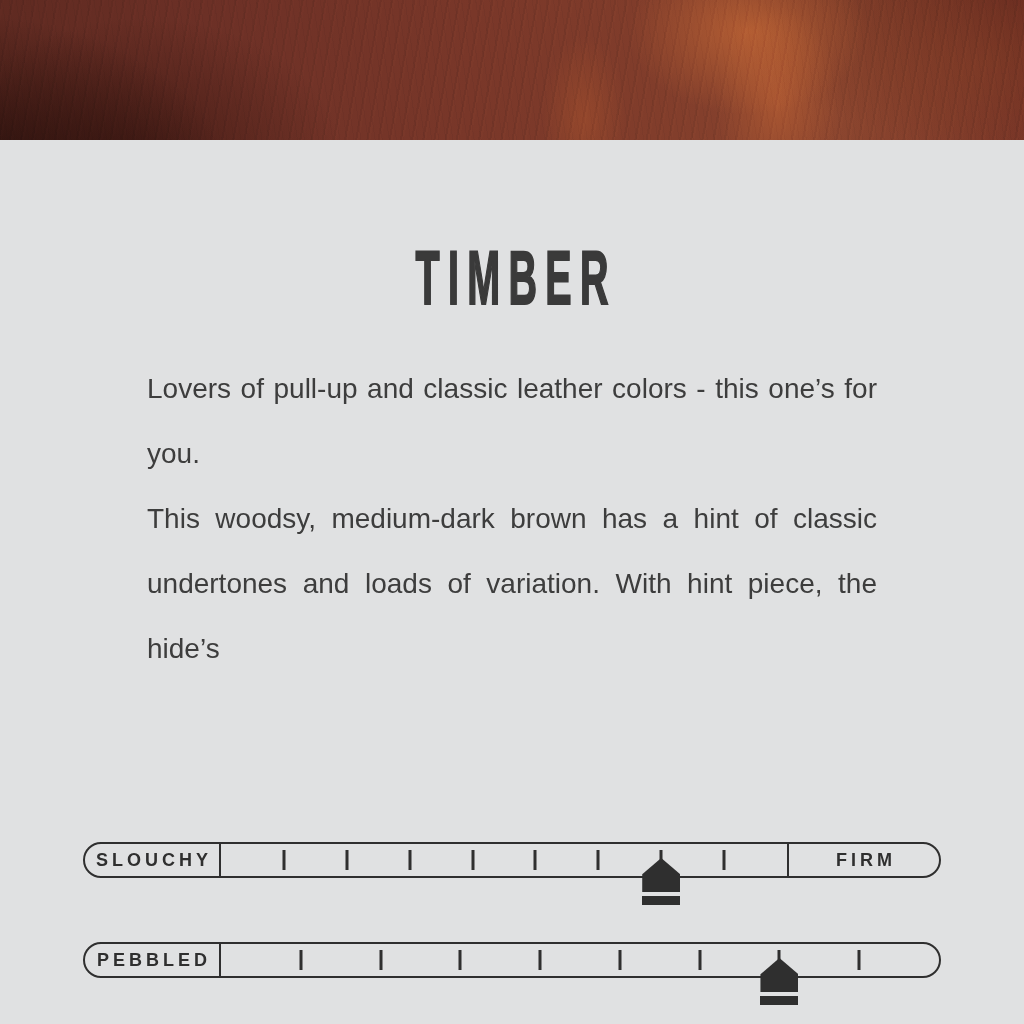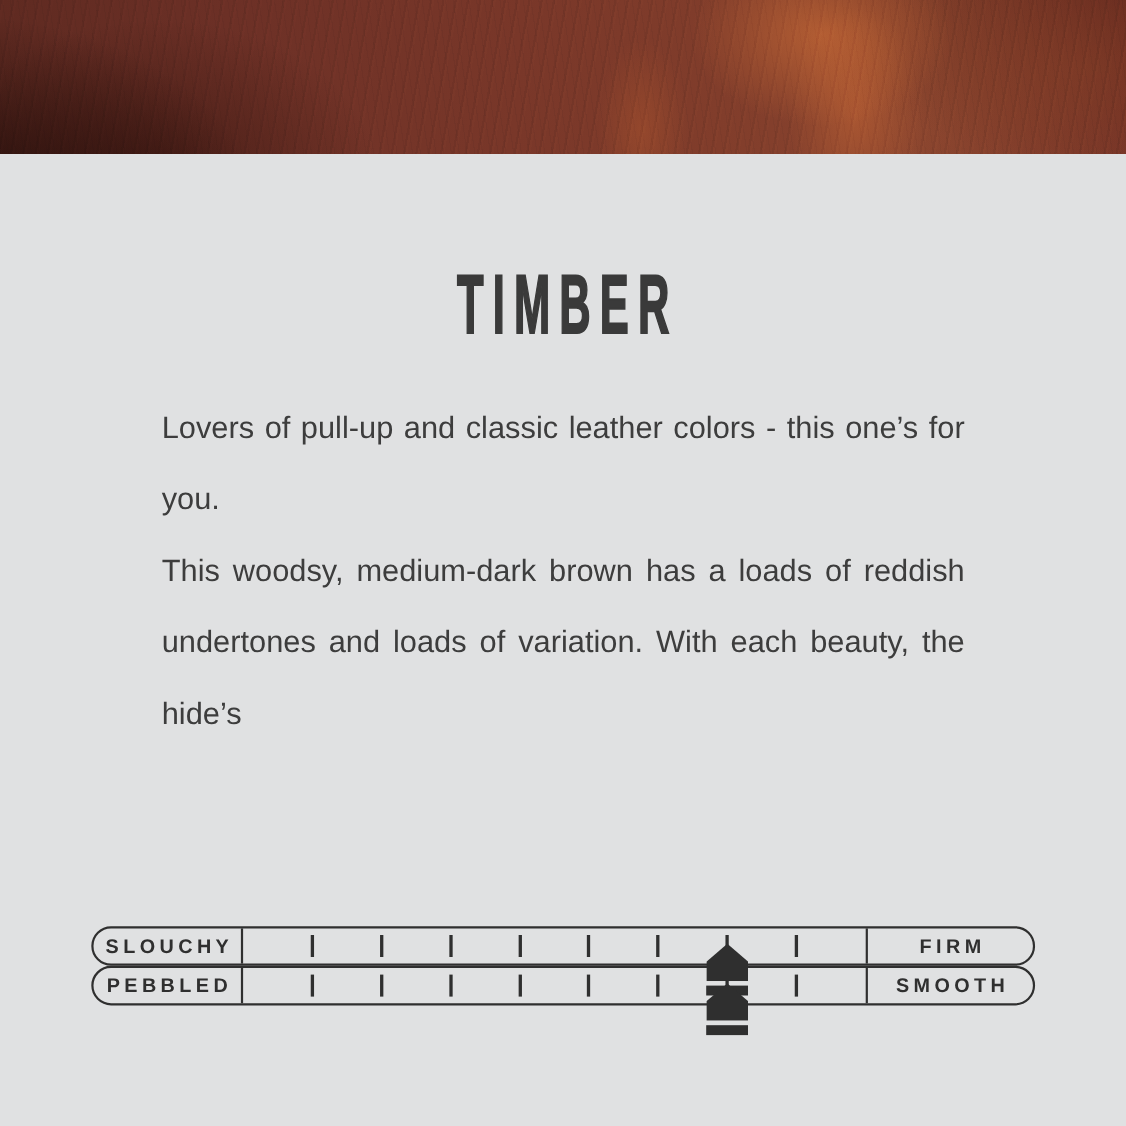--- a/index.html
+++ b/index.html
@@ -76,21 +76,21 @@
     margin: 161px auto 0;
   }
   .scale {
     position: relative;
     display: flex;
     height: 36px;
     border: 2px solid #2f2f2f;
     border-radius: 19px;
     background: transparent;
   }
-  .scale + .scale { }
+  .scale + .scale { margin-top: 64px; }
   .scale .cap {
     display: flex;
     align-items: center;
     justify-content: center;
     font-size: 18px;
     font-weight: 700;
     letter-spacing: 4px;
     text-indent: 4px;
     color: #2f2f2f;
     white-space: nowrap;
@@ -129,22 +129,22 @@
 <body>
 
 <div class="page">
 
   <div class="hero"></div>
 
   <h1 class="title">TIMBER</h1>
 
   <div class="description">
     <p class="line">Lovers of pull-up and classic leather colors - this one’s for you.</p>
-    <p class="line">This woodsy, medium-dark brown has a loads of reddish</p>
-    <p class="line">undertones and loads of variation. With each beauty, the hide’s</p>
+    <p class="line">This woodsy, medium-dark brown has a hint of classic</p>
+    <p class="line">undertones and loads of variation. With hint piece, the hide’s</p>
   </div>
 
   <div class="scales">
 
     <div class="scale">
       <div class="cap left">SLOUCHY</div>
       <div class="mid">
           <div class="tick" style="left: 11.1111%;"></div>
           <div class="tick" style="left: 22.2222%;"></div>
           <div class="tick" style="left: 33.3333%;"></div>
@@ -170,17 +170,16 @@
           <div class="tick" style="left: 44.4444%;"></div>
           <div class="tick" style="left: 55.5556%;"></div>
           <div class="tick" style="left: 66.6667%;"></div>
           <div class="tick" style="left: 77.7778%;"></div>
           <div class="tick" style="left: 88.8889%;"></div>
           <div class="marker" style="left: 77.7778%;">
             <div class="marker-head"></div>
             <div class="marker-bar"></div>
           </div>
         </div>
-      <div class="cap right">SMOOTH</div>
     </div>
 
   </div>
 </div>
 
 </body></html>

